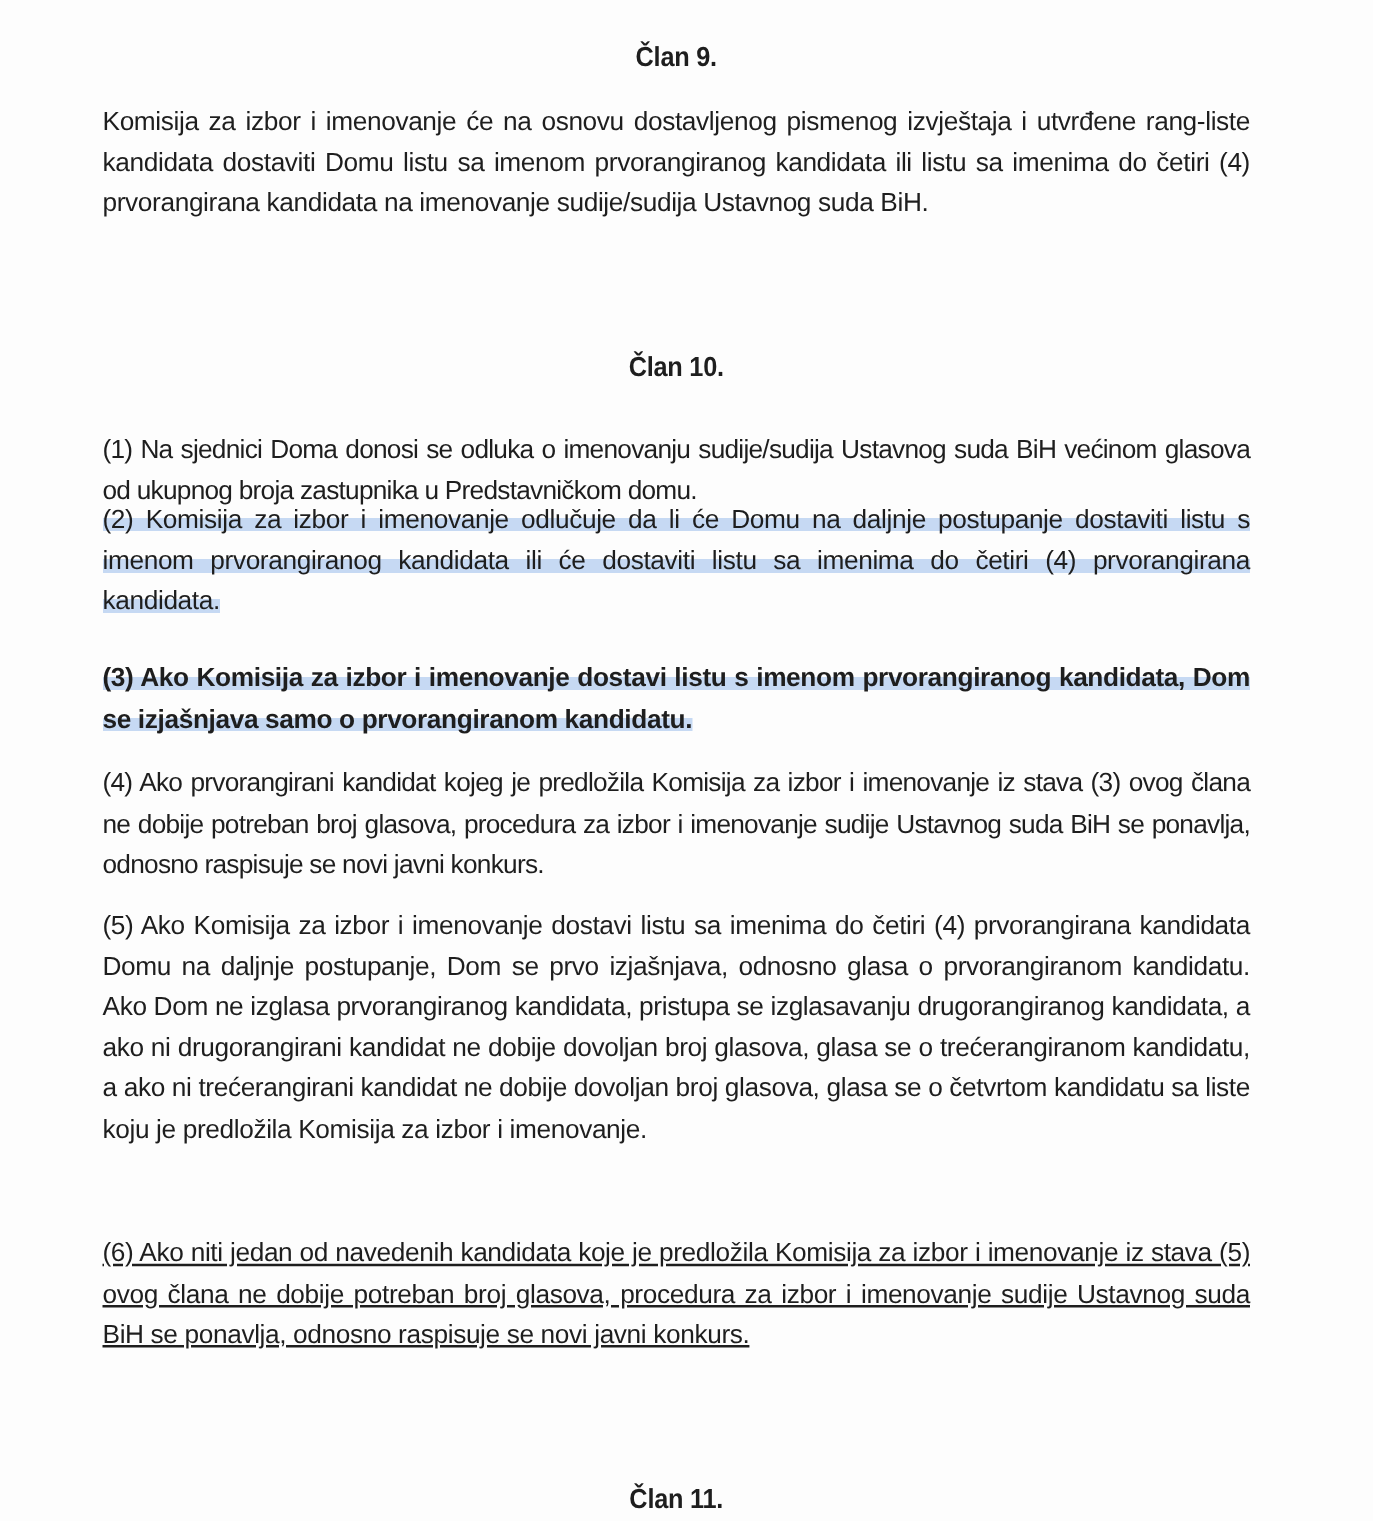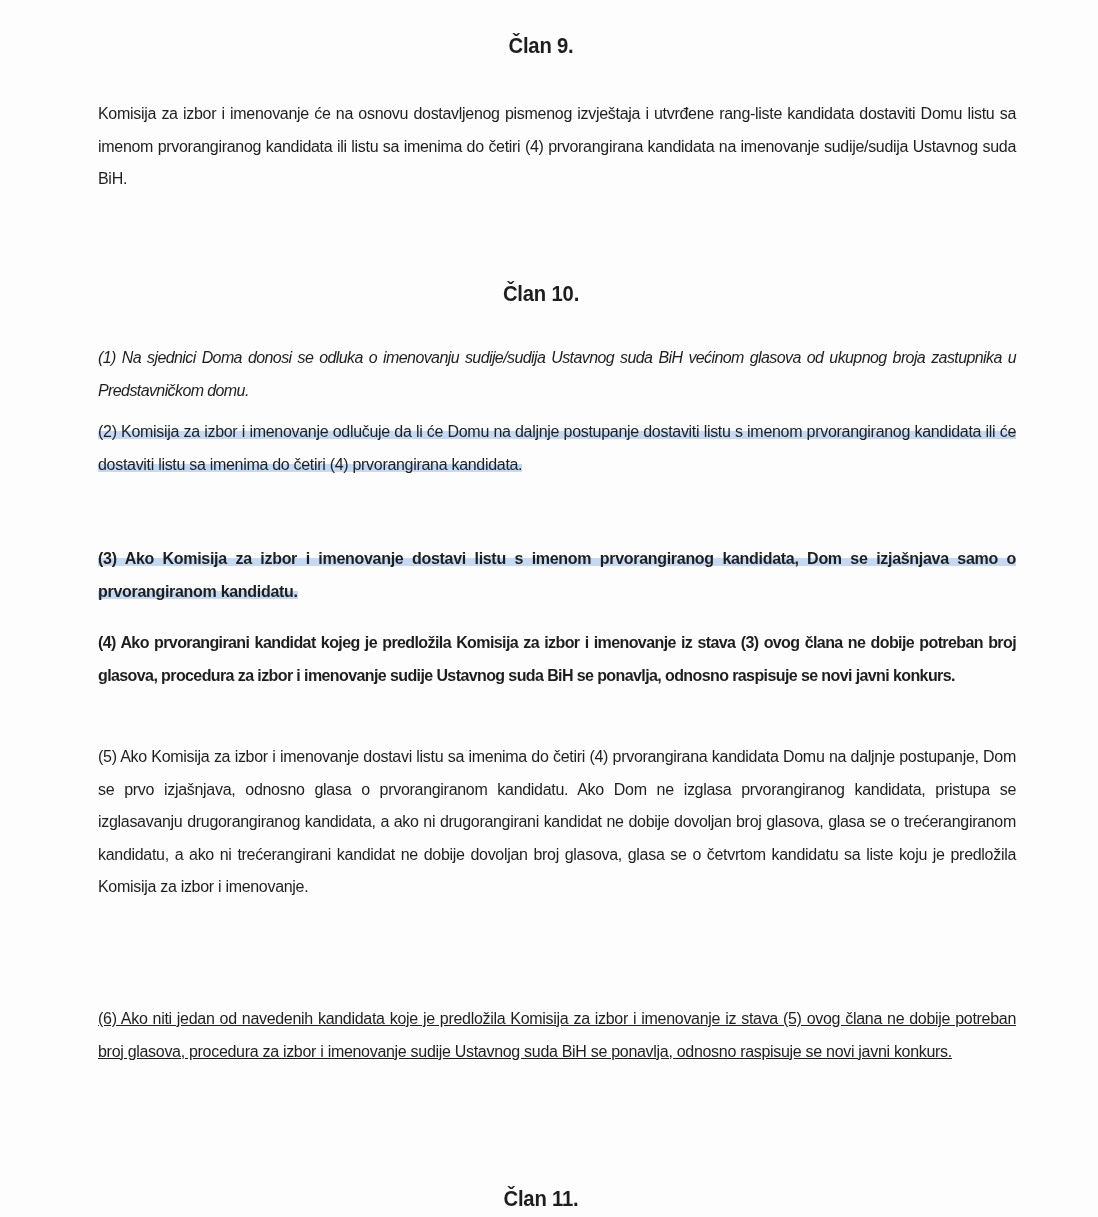--- a/index.html
+++ b/index.html
@@ -29,25 +29,25 @@
       font-weight: bold;
       font-size: 22px;
       letter-spacing: -0.2px;
       transform: scaleX(0.92);
       transform-origin: center;
     }
     .para {
       position: absolute;
       left: 0;
       width: 918px;
-      font-size: 16px;
+      font-size: 21px;
       line-height: 32.5px;
       text-align: justify;
       letter-spacing: -0.3px;
-      margin: 16px;
+      margin: 0;
     }
     .para.tight {
       letter-spacing: -0.6px;
     }
     .hl {
       background: linear-gradient(to bottom, rgba(255,255,255,0) 45%, #c6d9f3 45%, #c6d9f3 92%, rgba(255,255,255,0) 92%);
       -webkit-box-decoration-break: clone;
       box-decoration-break: clone;
     }
   </style>
@@ -55,27 +55,27 @@
 <body>
 
 <div class="page">
 
   <div class="heading" style="top:33px;">Član 9.</div>
 
   <p class="para" style="top:82px;">Komisija za izbor i imenovanje će na osnovu dostavljenog pismenog izvještaja i utvrđene rang-liste kandidata dostaviti Domu listu sa imenom prvorangiranog kandidata ili listu sa imenima do četiri (4) prvorangirana kandidata na imenovanje sudije/sudija Ustavnog suda BiH.</p>
 
   <div class="heading" style="top:281px;">Član 10.</div>
 
-  <p class="para tight" style="top:326px;font-style:italic;">(1) Na sjednici Doma donosi se odluka o imenovanju sudije/sudija Ustavnog suda BiH većinom glasova od ukupnog broja zastupnika u Predstavničkom domu.</p>
+  <p class="para tight" style="top:344px;">(1) Na sjednici Doma donosi se odluka o imenovanju sudije/sudija Ustavnog suda BiH većinom glasova od ukupnog broja zastupnika u Predstavničkom domu.</p>
 
   <p class="para" style="top:400px;"><span class="hl">(2) Komisija za izbor i imenovanje odlučuje da li će Domu na daljnje postupanje dostaviti listu s imenom prvorangiranog kandidata ili će dostaviti listu sa imenima do četiri (4) prvorangirana kandidata.</span></p>
 
   <p class="para" style="top:527px;font-weight:bold;"><span class="hl">(3) Ako Komisija za izbor i imenovanje dostavi listu s imenom prvorangiranog kandidata, Dom se izjašnjava samo o prvorangiranom kandidatu.</span></p>
 
-  <p class="para tight" style="top:611px;font-weight:bold;">(4) Ako prvorangirani kandidat kojeg je predložila Komisija za izbor i imenovanje iz stava (3) ovog člana ne dobije potreban broj glasova, procedura za izbor i imenovanje sudije Ustavnog suda BiH se ponavlja, odnosno raspisuje se novi javni konkurs.</p>
+  <p class="para tight" style="top:611px;">(4) Ako prvorangirani kandidat kojeg je predložila Komisija za izbor i imenovanje iz stava (3) ovog člana ne dobije potreban broj glasova, procedura za izbor i imenovanje sudije Ustavnog suda BiH se ponavlja, odnosno raspisuje se novi javni konkurs.</p>
 
   <p class="para" style="top:725px;">(5) Ako Komisija za izbor i imenovanje dostavi listu sa imenima do četiri (4) prvorangirana kandidata Domu na daljnje postupanje, Dom se prvo izjašnjava, odnosno glasa o prvorangiranom kandidatu. Ako Dom ne izglasa prvorangiranog kandidata, pristupa se izglasavanju drugorangiranog kandidata, a ako ni drugorangirani kandidat ne dobije dovoljan broj glasova, glasa se o trećerangiranom kandidatu, a ako ni trećerangirani kandidat ne dobije dovoljan broj glasova, glasa se o četvrtom kandidatu sa liste koju je predložila Komisija za izbor i imenovanje.</p>
 
   <p class="para" style="top:987px;text-decoration:underline;">(6) Ako niti jedan od navedenih kandidata koje je predložila Komisija za izbor i imenovanje iz stava (5) ovog člana ne dobije potreban broj glasova, procedura za izbor i imenovanje sudije Ustavnog suda BiH se ponavlja, odnosno raspisuje se novi javni konkurs.</p>
 
   <div class="heading" style="top:1186px;">Član 11.</div>
 
 </div>
 
 </body></html>

